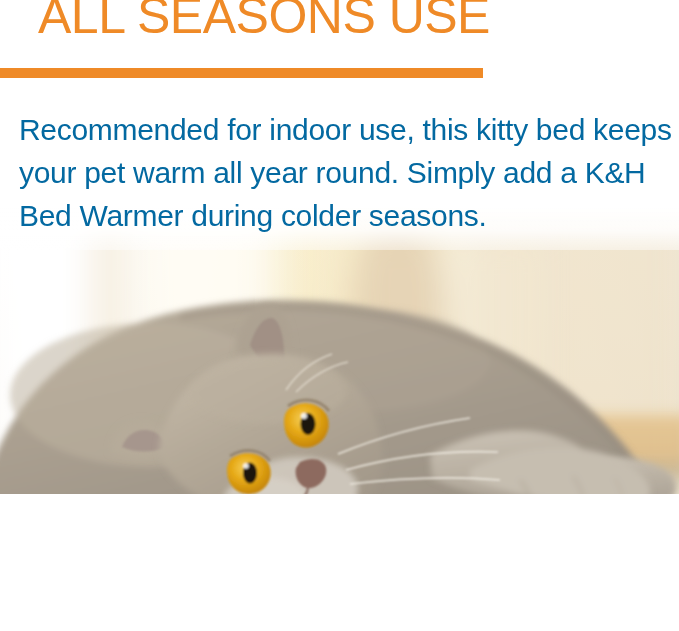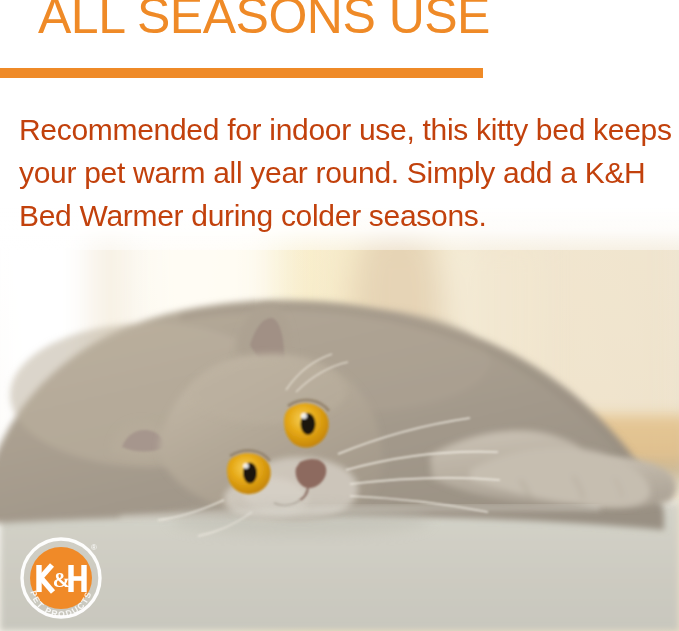--- a/index.html
+++ b/index.html
@@ -6,21 +6,21 @@
     margin: 0;
     padding: 0;
     background: #ffffff;
   }
   body {
     font-family: "Liberation Sans", sans-serif;
   }
   .page {
     position: relative;
     width: 679px;
-    height: 631px;
+    height: 494px;
     overflow: hidden;
     background: #ffffff;
   }
 
   
   .header-zone {
     position: absolute;
     left: 0; top: 0;
     width: 679px;
     height: 245px;
@@ -46,21 +46,21 @@
     height: 10px;
     background: #ef8a27;
   }
   .body-copy {
     position: absolute;
     left: 19px;
     top: 108px;
     width: 655px;
     font-size: 30px;
     line-height: 43px;
-    color: #c2410c;
+    color: #0369a1;
     letter-spacing: -0.3px;
     font-family: "Liberation Sans", sans-serif;
   }
 
   
   .photo {
     position: absolute;
     left: 0;
     top: 0;
     width: 679px;

